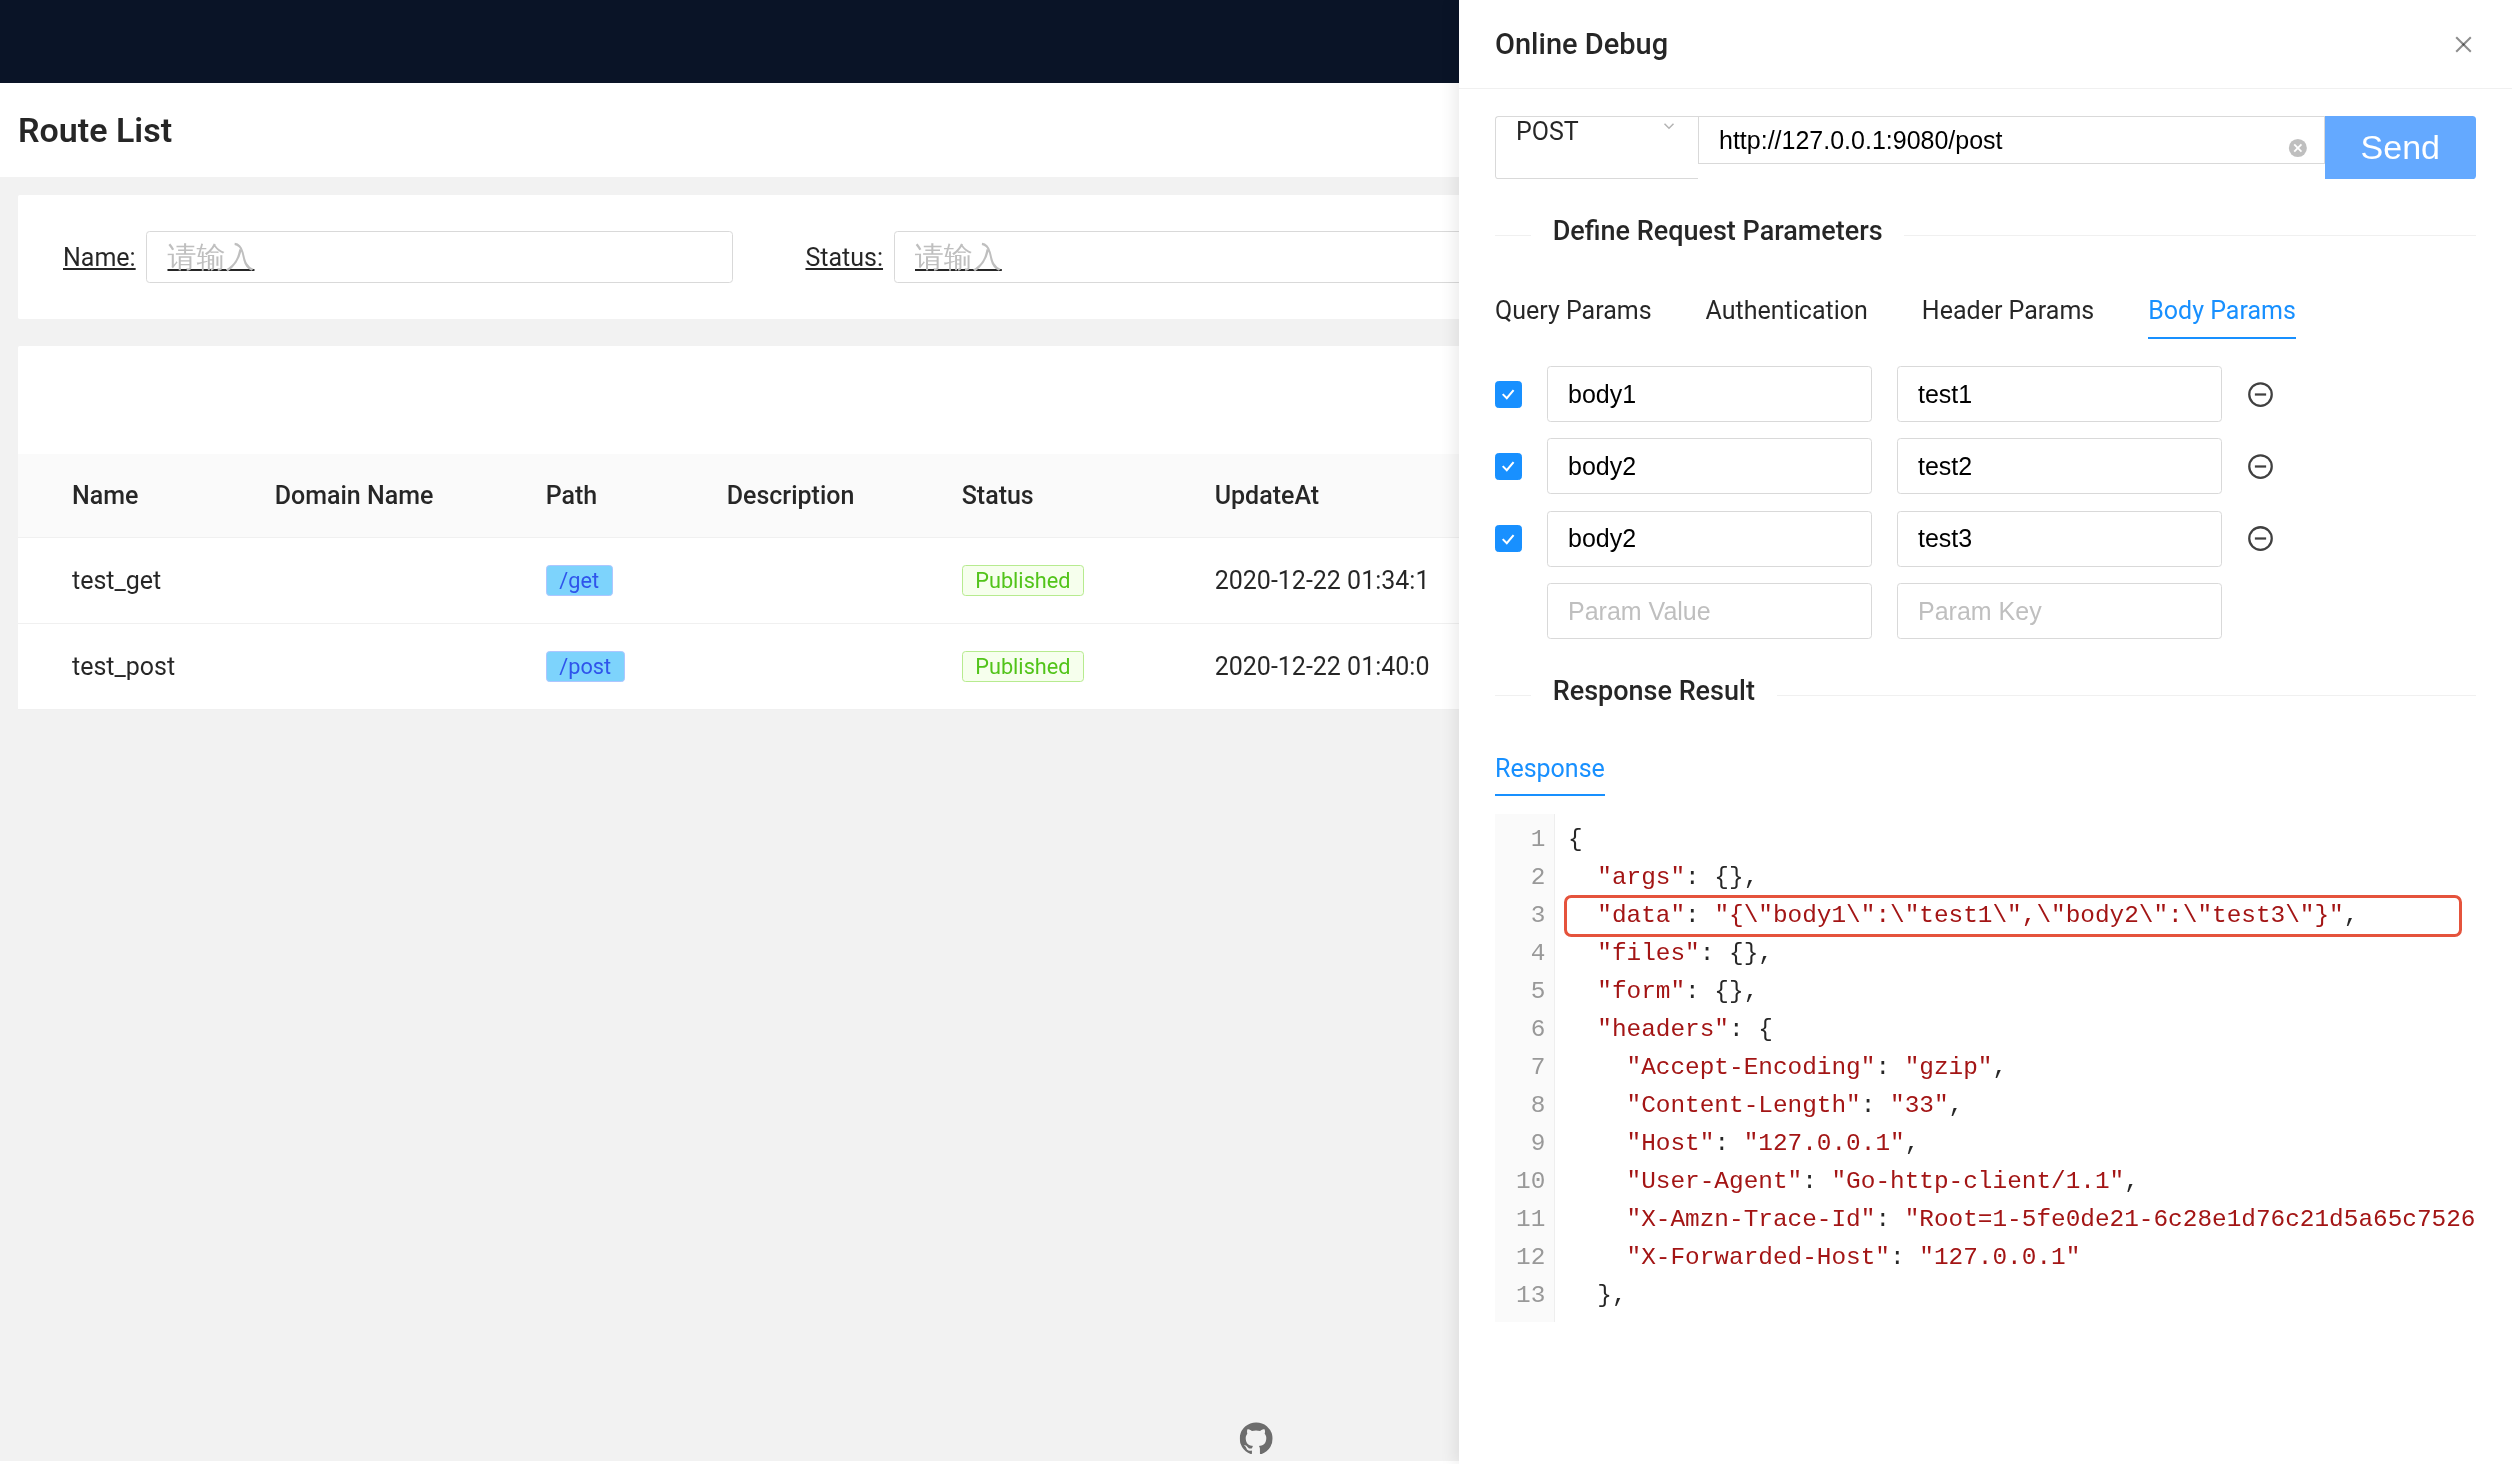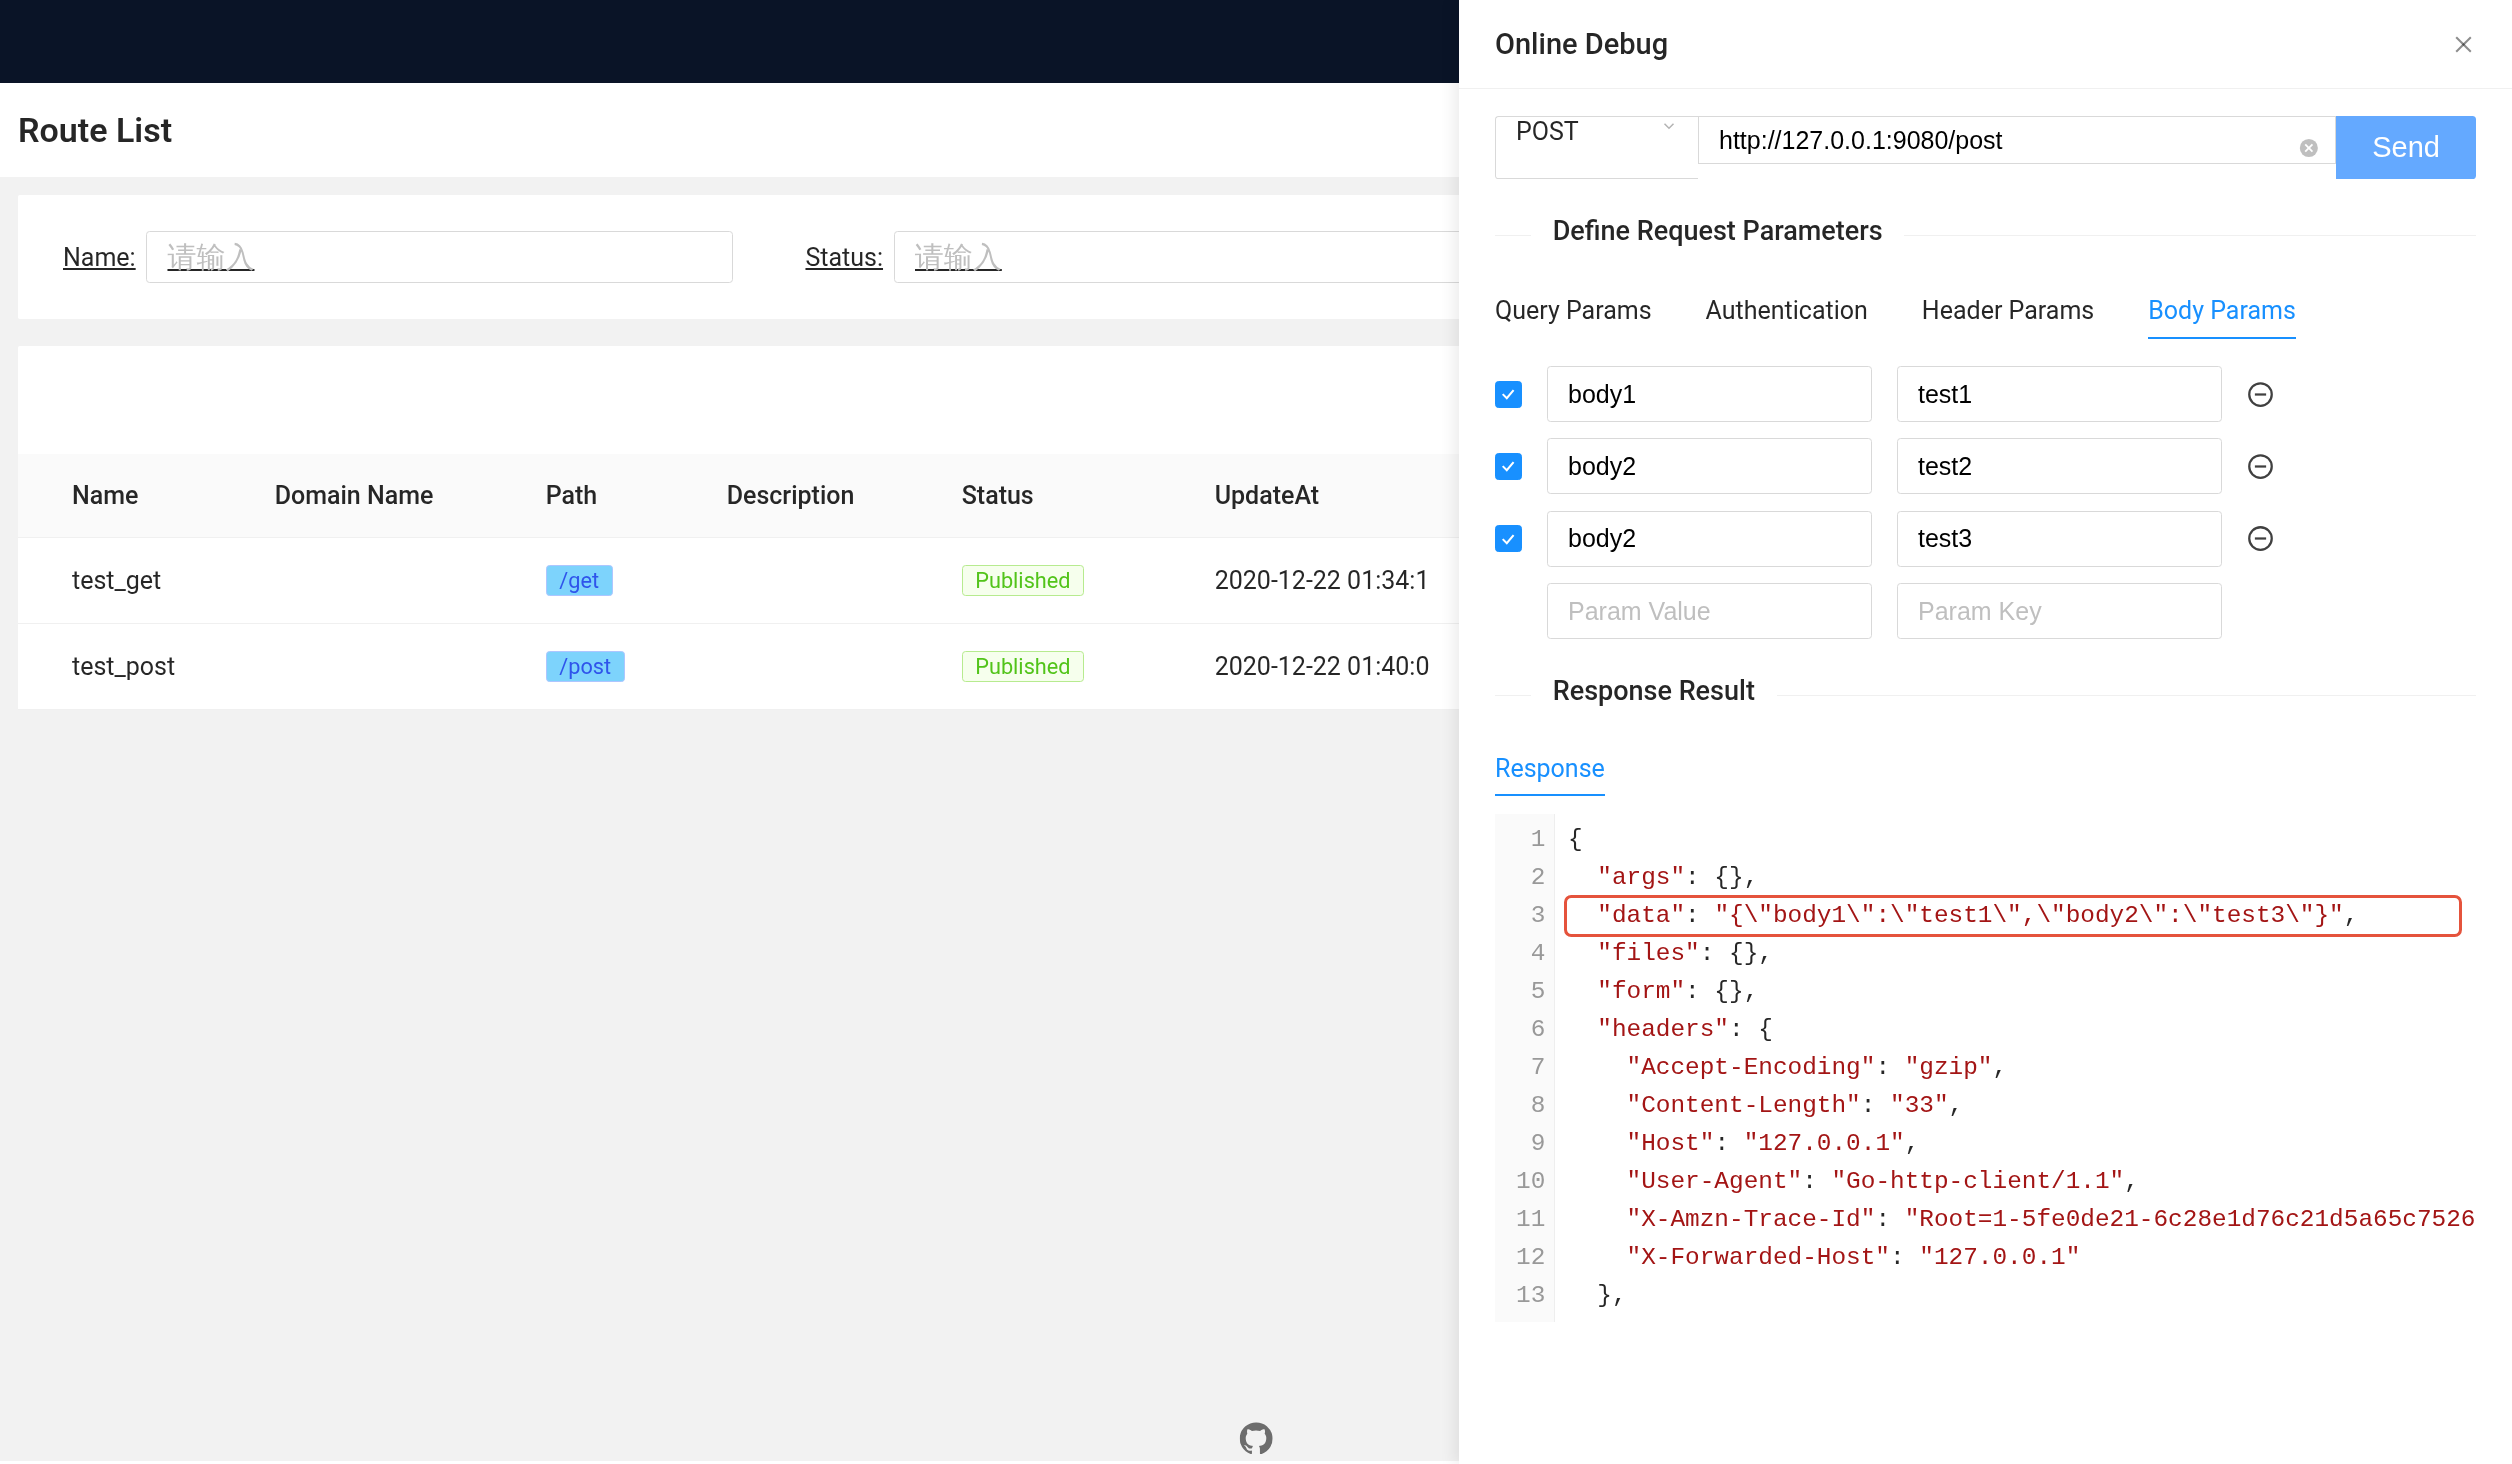--- a/index.html
+++ b/index.html
@@ -163,21 +163,21 @@
   cursor: pointer;
   color: rgba(0,0,0,0.25);
 }
 .send-btn {
   height: 63px;
   padding: 0 36px;
   background: #64a9ff;
   color: #fff;
   border: none;
   border-radius: 0 3.6px 3.6px 0;
-  font-size: 29px;
+  font-size: 34px;
   cursor: pointer;
 }
 .section-label {
   font-size: 27px;
   font-weight: 500;
   padding: 0 0 9px 0;
   margin-left: 60px;
   margin-bottom: 27px;
   position: relative;
 }

